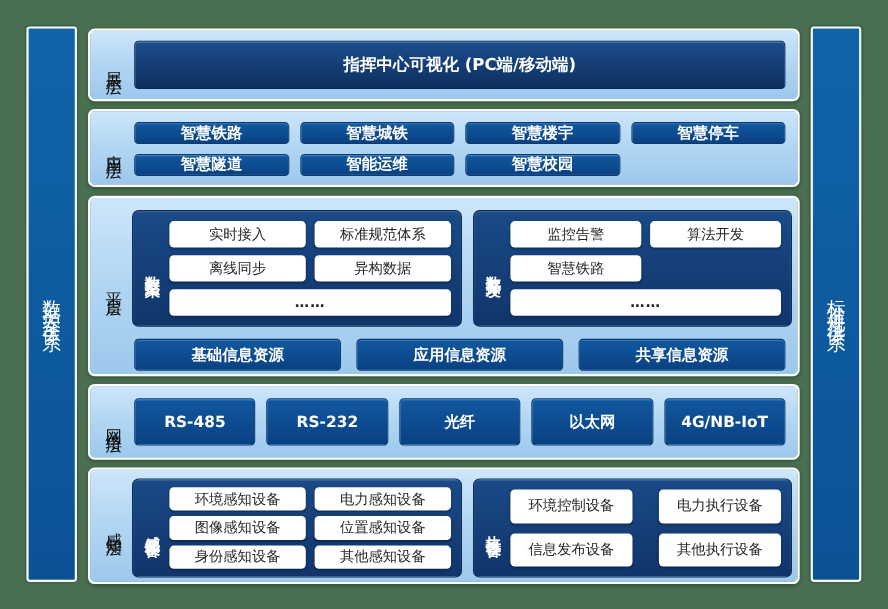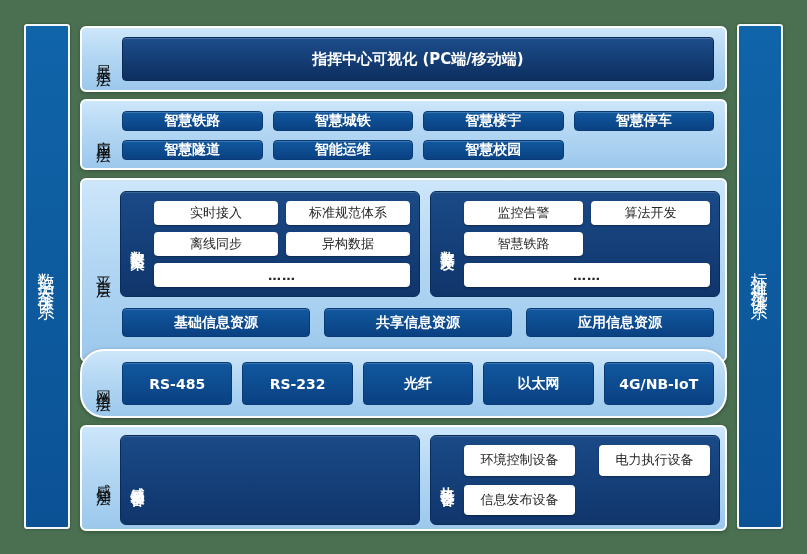--- a/index.html
+++ b/index.html
@@ -30,22 +30,22 @@
   
   .panel{
     position:absolute;left:80px;width:647px;
     background:linear-gradient(180deg,#cde6fa 0%,#b3d7f3 45%,#9cc8ec 100%);
     border:2px solid #fdfdfd;border-radius:6px;
     box-shadow:0 1px 4px rgba(0,0,0,.3);
     box-sizing:border-box;
   }
   .p1{top:26px;height:66px;}
   .p2{top:99px;height:71px;}
-  .p3{top:178px;height:184px;}
-  .p4{top:349px;height:69px;border-radius:24px;}
+  .p3{top:178px;height:164px;}
+  .p4{top:349px;height:69px;}
   .p5{top:425px;height:106px;}
 
   .layer-label{
     position:absolute;left:9px;top:0;bottom:0;width:24px;
     display:flex;align-items:center;justify-content:center;
     writing-mode:vertical-rl;text-orientation:upright;
     color:#0d0d0d;font-size:15px;letter-spacing:4px;font-weight:500;
   }
 
   
@@ -165,46 +165,55 @@
       <div class="group-grid">
         <div class="white-box">监控告警</div>
         <div class="white-box">算法开发</div>
         <div class="white-box">智慧铁路</div>
         <div class="white-box dots">……</div>
       </div>
     </div>
 
     <div class="res-row">
       <div class="navy-box">基础信息资源</div>
+      <div class="navy-box">应用信息资源</div>
       <div class="navy-box">共享信息资源</div>
-      <div class="navy-box">应用信息资源</div>
     </div>
   </div>
 
   <div class="panel p4">
     <span class="layer-label">网络层</span>
     <div class="grid5">
       <div class="navy-box">RS-485</div>
       <div class="navy-box">RS-232</div>
       <div class="navy-box">光纤</div>
       <div class="navy-box">以太网</div>
       <div class="navy-box">4G/NB-IoT</div>
     </div>
   </div>
 
   <div class="panel p5">
     <span class="layer-label">感知层</span>
 
     <div class="group g3">
       <span class="group-label">感知设备</span>
+      <div class="group-grid">
+        <div class="white-box">环境感知设备</div>
+        <div class="white-box">电力感知设备</div>
+        <div class="white-box">图像感知设备</div>
+        <div class="white-box">位置感知设备</div>
+        <div class="white-box">身份感知设备</div>
+        <div class="white-box">其他感知设备</div>
+      </div>
     </div>
 
     <div class="group g4">
       <span class="group-label">执行设备</span>
       <div class="group-grid">
         <div class="white-box">环境控制设备</div>
         <div class="white-box">电力执行设备</div>
         <div class="white-box">信息发布设备</div>
+        <div class="white-box">其他执行设备</div>
       </div>
     </div>
   </div>
 
 </div>
 
 </body></html>

